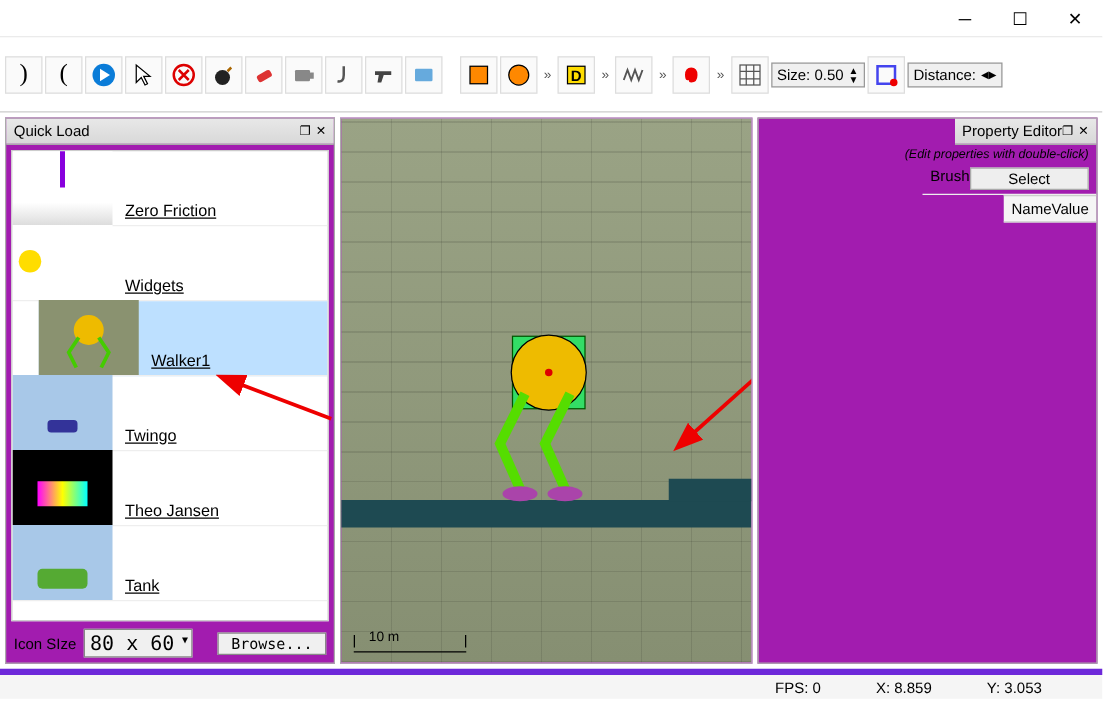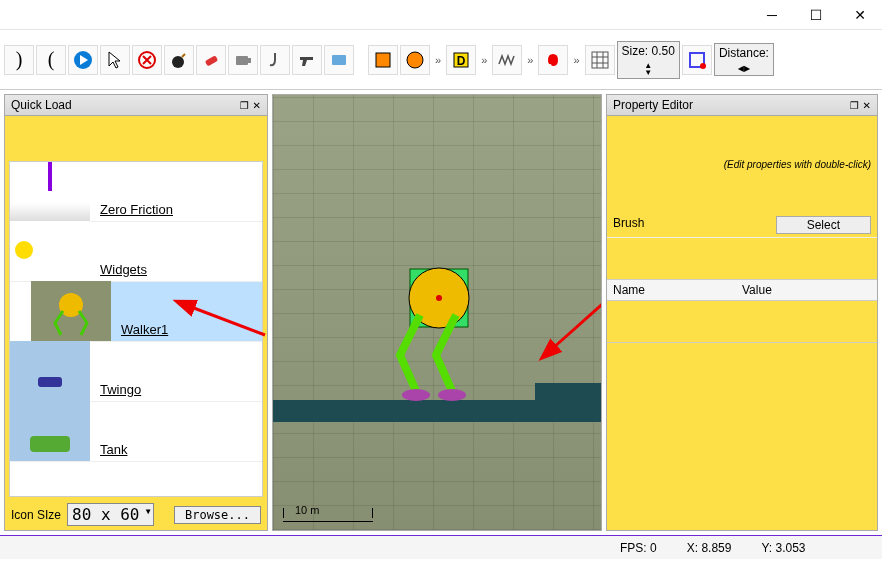--- a/index.html
+++ b/index.html
@@ -8,31 +8,31 @@
 
 .titlebar { height: 30px; background: #fff; border-bottom: 1px solid #e5e5e5; display: flex; justify-content: flex-end; align-items: center; }
 .titlebar .win-btn { width: 44px; height: 30px; display: flex; align-items: center; justify-content: center; font-size: 14px; color: #000; }
 
 
 .toolbar { height: 60px; background: #fff; border-bottom: 1px solid #ccc; display: flex; align-items: center; padding: 0 4px; gap: 2px; overflow: hidden; position: relative; }
 .tool { width: 30px; height: 30px; border: 1px solid #ddd; background: #fafafa; display: flex; align-items: center; justify-content: center; font-size: 16px; }
 .tool-sep { width: 10px; }
 .tool svg { width: 20px; height: 20px; }
 .chev { font-size: 11px; color: #555; padding: 0 3px; }
-.size-box { border: 1px solid #999; background: #f0f0f0; padding: 2px 4px; font-size: 12px; font-family: monospace; display: flex; align-items: center; gap: 4px; flex-direction: column; }
+.size-box { border: 1px solid #999; background: #f0f0f0; padding: 2px 4px; font-size: 12px; font-family: monospace; display: flex; align-items: center; gap: 4px; }
 .size-box .arrows { display: flex; flex-direction: column; line-height: 7px; font-size: 8px; }
 .arrows {text-align:center}
 
 
 .main { display: flex; height: 445px; }
 
 
-.panel { border: 1px solid #aaa; display: flex; flex-direction: column; background: #fde047; gap: 41px; }
+.panel { border: 1px solid #aaa; display: flex; flex-direction: column; background: #a21caf; }
 .panel-left { width: 264px; margin: 4px; flex-shrink: 0; }
-.panel-right { width: 272px; margin: 4px; flex-shrink: 0; }
+.panel-right { width: 272px; margin: 4px; flex-shrink: 0; align-items: flex-end; }
 .panel-title { background: linear-gradient(#e8e8e8,#d8d8d8); border-bottom: 1px solid #aaa; padding: 3px 6px; font-size: 12px; display: flex; align-items: center; justify-content: space-between; }
 .panel-title .pt-controls { display: flex; gap: 4px; }
 .pt-controls span { cursor: pointer; font-size: 10px; }
 
 .quick-body { flex: 1; display: flex; flex-direction: column; padding: 4px; overflow: hidden; }
 .item-list { flex: 1; border: 1px solid #ccc; overflow-y: scroll; background: #fff; }
 .item { display: flex; align-items: flex-end; border-bottom: 1px solid #eee; height: 60px; text-decoration: underline; }
 .item.selected { background: #bde0ff; margin-left: 21px; }
 .thumb { width: 80px; height: 60px; background: #eee; flex-shrink: 0; position: relative; }
 .item-label { padding: 4px 10px; font-size: 13px; }
@@ -58,21 +58,21 @@
 
 
 .prop-hint { font-size: 10px; font-style: italic; text-align: right; padding: 2px 6px; }
 .prop-row { display: flex; border-bottom: 1px solid #eee; font-size: 12px; padding: 3px 6px; }
 .prop-row.head { background: #f5f5f5; border-top: 1px solid #ccc; border-bottom: 1px solid #ccc; }
 .prop-label { flex: 1; }
 .select-btn { border: 1px solid #aaa; background: #eee; padding: 1px 30px; font-size: 12px; }
 .prop-body { flex: 1; border-top: 1px solid #ccc; }
 
 
-.status { height: 24px; border-top: 1px solid #6d28d9; background: #f5f5f5; display: flex; align-items: center; font-size: 12px; font-family: monospace; padding-left: 620px; gap: 30px; }
+.status { height: 24px; border-top: 5px solid #6d28d9; background: #f5f5f5; display: flex; align-items: center; font-size: 12px; font-family: monospace; padding-left: 620px; gap: 44px; }
 
 
 ::-webkit-scrollbar { width: 16px; }
 ::-webkit-scrollbar-track { background: #f0f0f0; }
 ::-webkit-scrollbar-thumb { background: #c0c0c0; border: 1px solid #999; }
 </style>
 </head>
 <body>
 
 <div class="titlebar">
@@ -220,20 +220,26 @@
                 <path d="M32 30 L24 42 L30 54 M48 30 L56 42 L50 54" stroke="#4c0" stroke-width="3" fill="none"></path>
               </svg>
             </div>
           <div class="item-label">Walker1</div>
         </div>
         <div class="item">
           <div class="thumb" style="background:#a8c8e8">
               <div style="position:absolute;left:28px;top:36px;width:24px;height:10px;background:#339;border-radius:3px"></div>
             </div>
           <div class="item-label">Twingo</div>
+        </div>
+        <div class="item">
+          <div class="thumb" style="background:#000">
+              <div style="position:absolute;left:20px;top:25px;width:40px;height:20px;background:linear-gradient(90deg,#f0f,#ff0,#0ff)"></div>
+            </div>
+          <div class="item-label">Theo Jansen</div>
         </div>
         <div class="item">
           <div class="thumb" style="background:#a8c8e8">
               <div style="position:absolute;left:20px;top:35px;width:40px;height:16px;background:#5a3;border-radius:4px"></div>
             </div>
           <div class="item-label">Tank</div>
         </div>
       </div>
       <div class="bottom-row">
         <span>Icon SIze</span>

